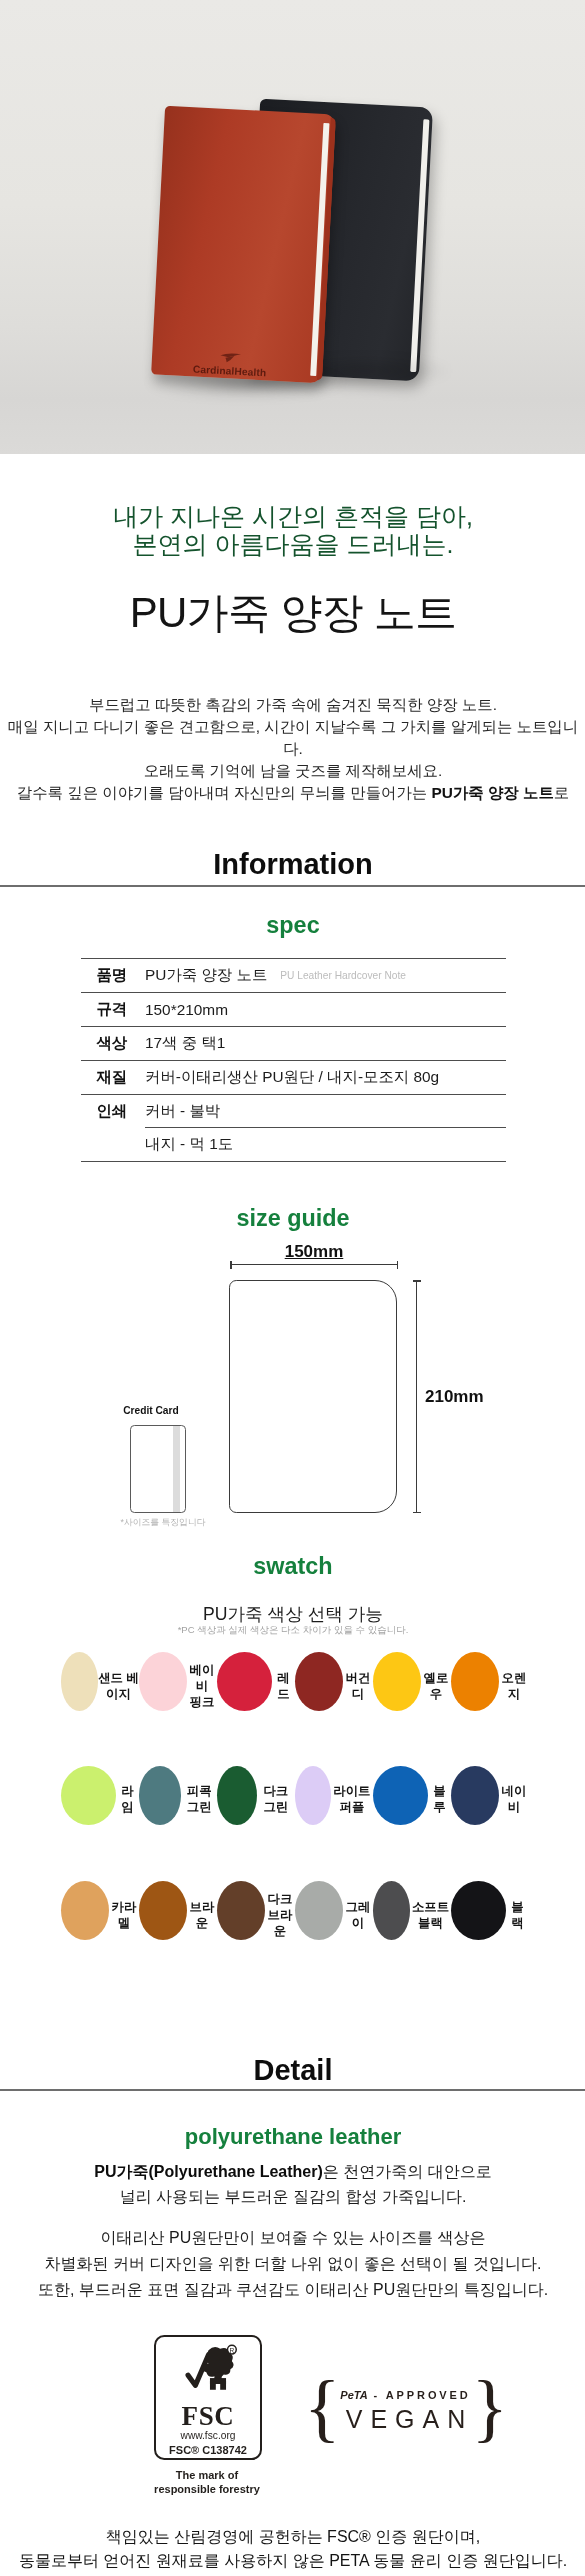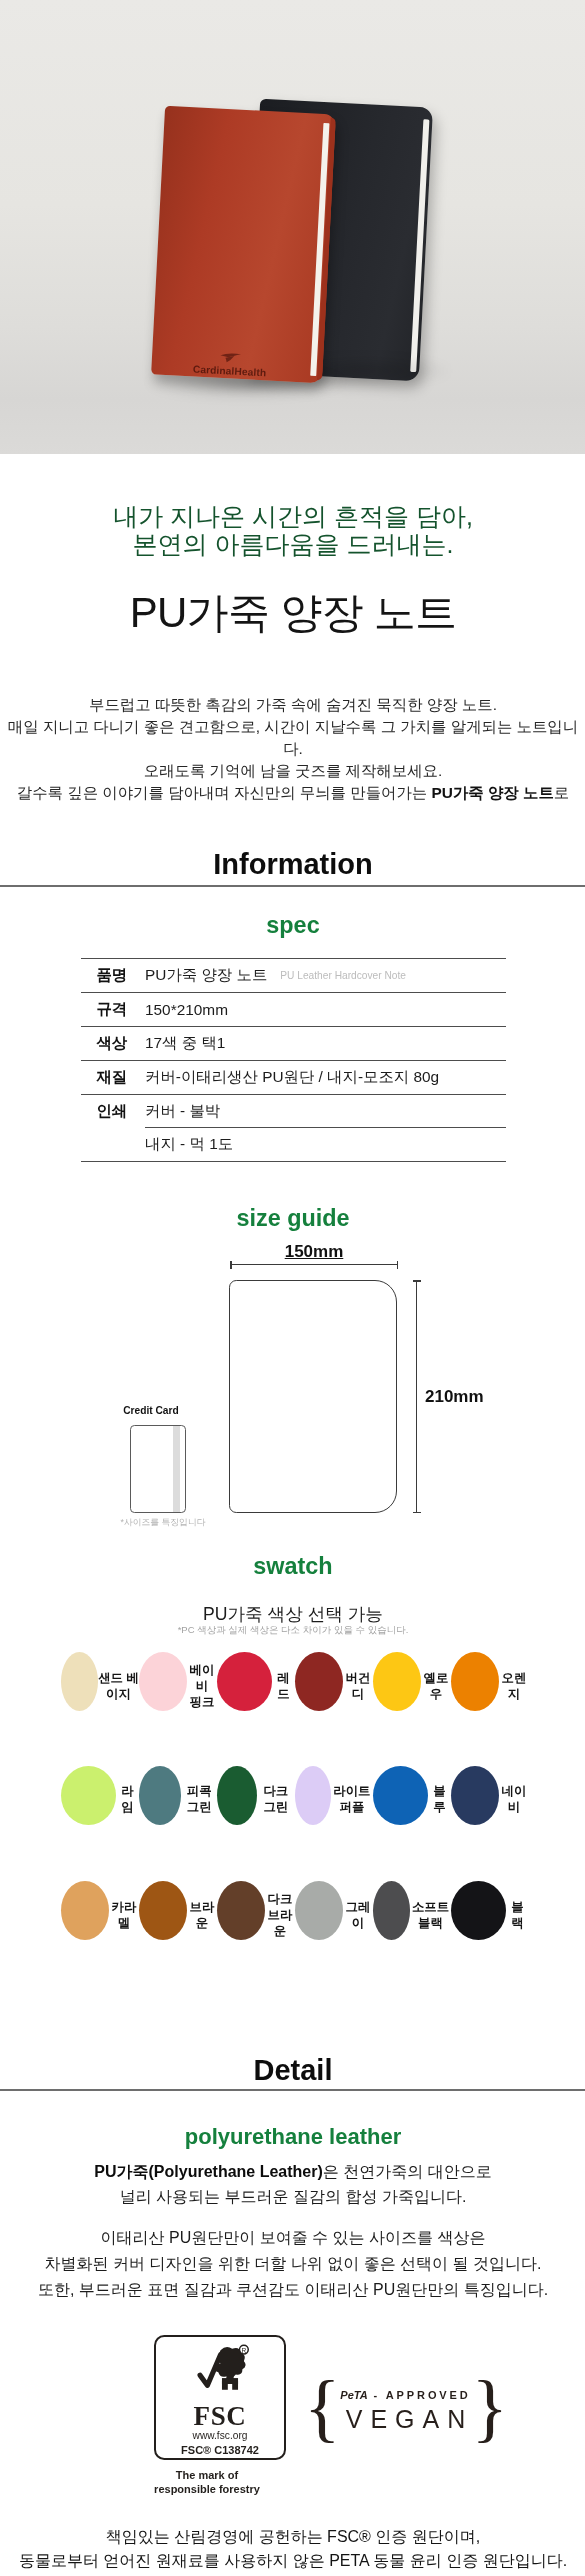--- a/index.html
+++ b/index.html
@@ -77,21 +77,21 @@
   .swatch-dot{width:59px;height:59px;border-radius:50%;}
   .swatch-name{margin-top:9.5px;font-size:12.4px;font-weight:bold;color:#141414;text-align:center;
                line-height:16px;white-space:pre-line;}
 
   
   .p1{top:2159px;font-size:16px;line-height:25px;color:#1c1c1c;}
   .p1 b{font-weight:bold;color:#0c0c0c;}
   .p2{top:2225px;font-size:16px;line-height:26px;color:#1c1c1c;}
 
   
-  .fsc-box{position:absolute;left:154px;top:2335px;width:132px;height:125px;box-sizing:border-box;
+  .fsc-box{position:absolute;left:154px;top:2335px;width:108px;height:125px;box-sizing:border-box;
            border:2.2px solid #231f1c;border-radius:10.2px;background:#fff;text-align:center;color:#231f1c;}
   .fsc-name{font-family:"Liberation Serif","DejaVu Serif",serif;font-weight:bold;font-size:27px;line-height:26px;margin-top:1.5px;letter-spacing:0.7px;}
   .fsc-url{font-size:10.2px;margin-top:0.7px;}
   .fsc-lic{font-size:11px;font-weight:bold;margin-top:2.9px;}
   .fsc-tag{left:134px;width:146px;top:2468px;font-size:11px;font-weight:bold;line-height:14px;color:#231f1c;text-align:center;}
   .vegan{position:absolute;left:304px;top:2370px;width:204px;height:81px;color:#271f1b;}
   .brace{position:absolute;top:-2.9px;font-family:"Liberation Serif","DejaVu Serif",serif;font-size:76px;line-height:81px;font-weight:normal;}
   .brace-l{left:0;} .brace-r{right:0;}
   .vegan-mid{position:absolute;left:29px;width:145px;top:19px;text-align:center;}
   .vegan-top{font-size:11px;font-weight:bold;letter-spacing:2.9px;}

